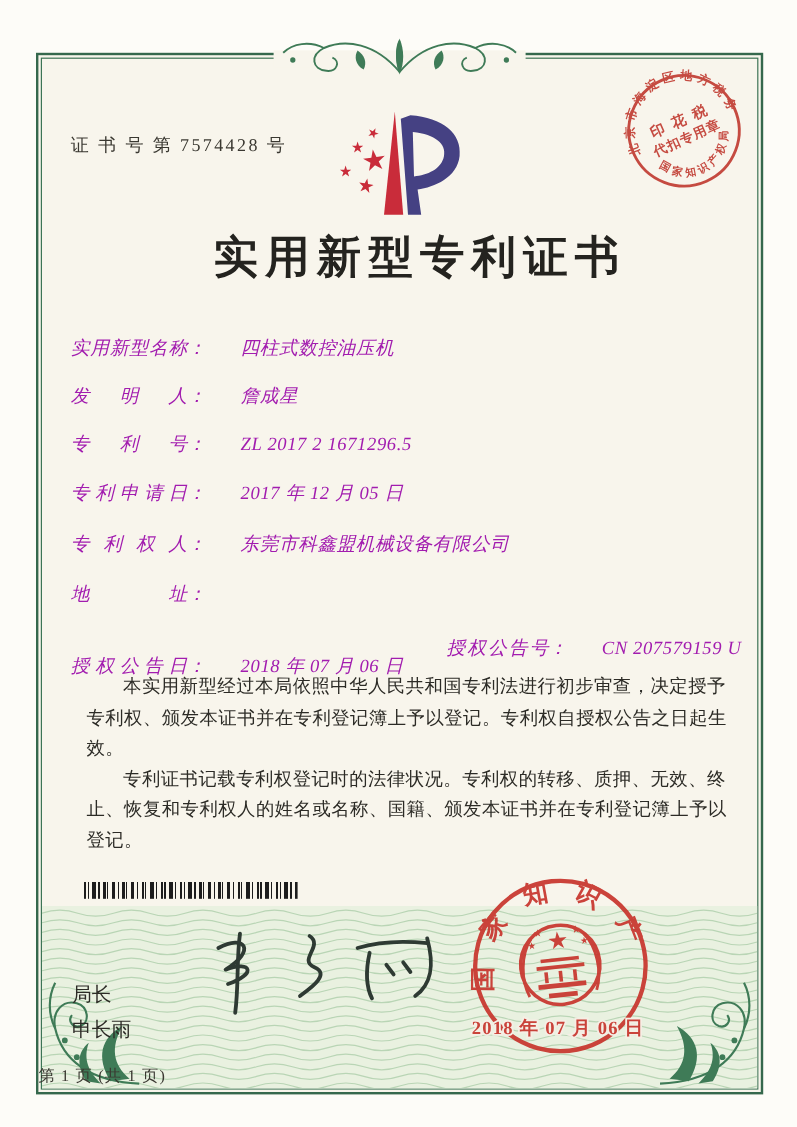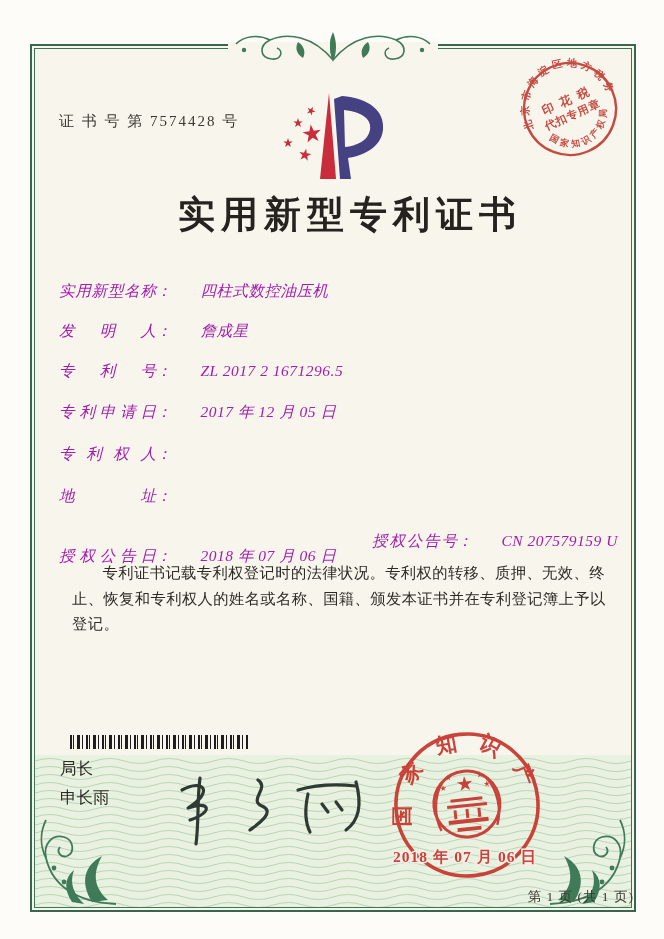--- a/index.html
+++ b/index.html
@@ -36,24 +36,24 @@
          line-height:25.5px;color:#2c2b26;letter-spacing:.4px;}
   .paras p{margin:0;text-indent:2em;}
   
   .barcode{position:absolute;left:38px;top:689px;width:178px;height:14px;
     background:repeating-linear-gradient(90deg,
       #1d1d1d 0 2px,transparent 2px 3px,
       #1d1d1d 3px 4px,transparent 4px 7px,
       #1d1d1d 7px 10px,transparent 10px 12px,
       #1d1d1d 12px 13px,transparent 13px 16px);}
   
-  .signoff{position:absolute;left:28px;top:708px;font-size:16.5px;color:#2c2b26;line-height:29px;}
+  .signoff{position:absolute;left:28px;top:768px;font-size:16.5px;color:#2c2b26;line-height:29px;}
   .signature{position:absolute;left:138px;top:714px;}
   .office-seal{position:absolute;left:355px;top:678px;opacity:.93;}
-  .footer{position:absolute;left:0;top:842px;width:100%;text-align:right;
+  .footer{position:absolute;left:0;top:842px;width:100%;text-align:left;
           font-size:13.5px;color:#3a3831;letter-spacing:1px;}
 </style>
 </head>
 <body>
 
 <div class="stage">
   <div class="cert">
 
     <div class="wave-strip">
       <svg viewBox="0 0 600 152" preserveAspectRatio="none" aria-hidden="true">
@@ -193,37 +193,39 @@
       <span class="val">ZL 2017 2 1671296.5</span>
     </div>
     <div class="row r4">
       <span class="lbl">专利申请日</span>
       <span class="colon">：</span>
       <span class="val">2017 年 12 月 05 日</span>
     </div>
     <div class="row r5">
       <span class="lbl">专利权人</span>
       <span class="colon">：</span>
+      <span class="val">东莞市科鑫盟机械设备有限公司</span>
     </div>
     <div class="row r6">
       <span class="lbl">地址</span>
       <span class="colon">：</span>
     </div>
     <div class="row r7">
       <span class="lbl">授权公告日</span>
       <span class="colon">：</span>
       <span class="val">2018 年 07 月 06 日</span>
     </div>
     <div class="row grant">
       <span class="lbl">授权公告号</span>
       <span class="colon">：</span>
       <span class="val">CN 207579159 U</span>
     </div>
 
     <div class="paras">
+      <p>本实用新型经过本局依照中华人民共和国专利法进行初步审查，决定授予专利权、颁发本证书并在专利登记簿上予以登记。专利权自授权公告之日起生效。</p>
       <p>专利证书记载专利权登记时的法律状况。专利权的转移、质押、无效、终止、恢复和专利权人的姓名或名称、国籍、颁发本证书并在专利登记簿上予以登记。</p>
     </div>
 
     <div class="barcode"></div>
 
     <div class="signoff">
       <div>局长</div>
       <div>申长雨</div>
     </div>
 

